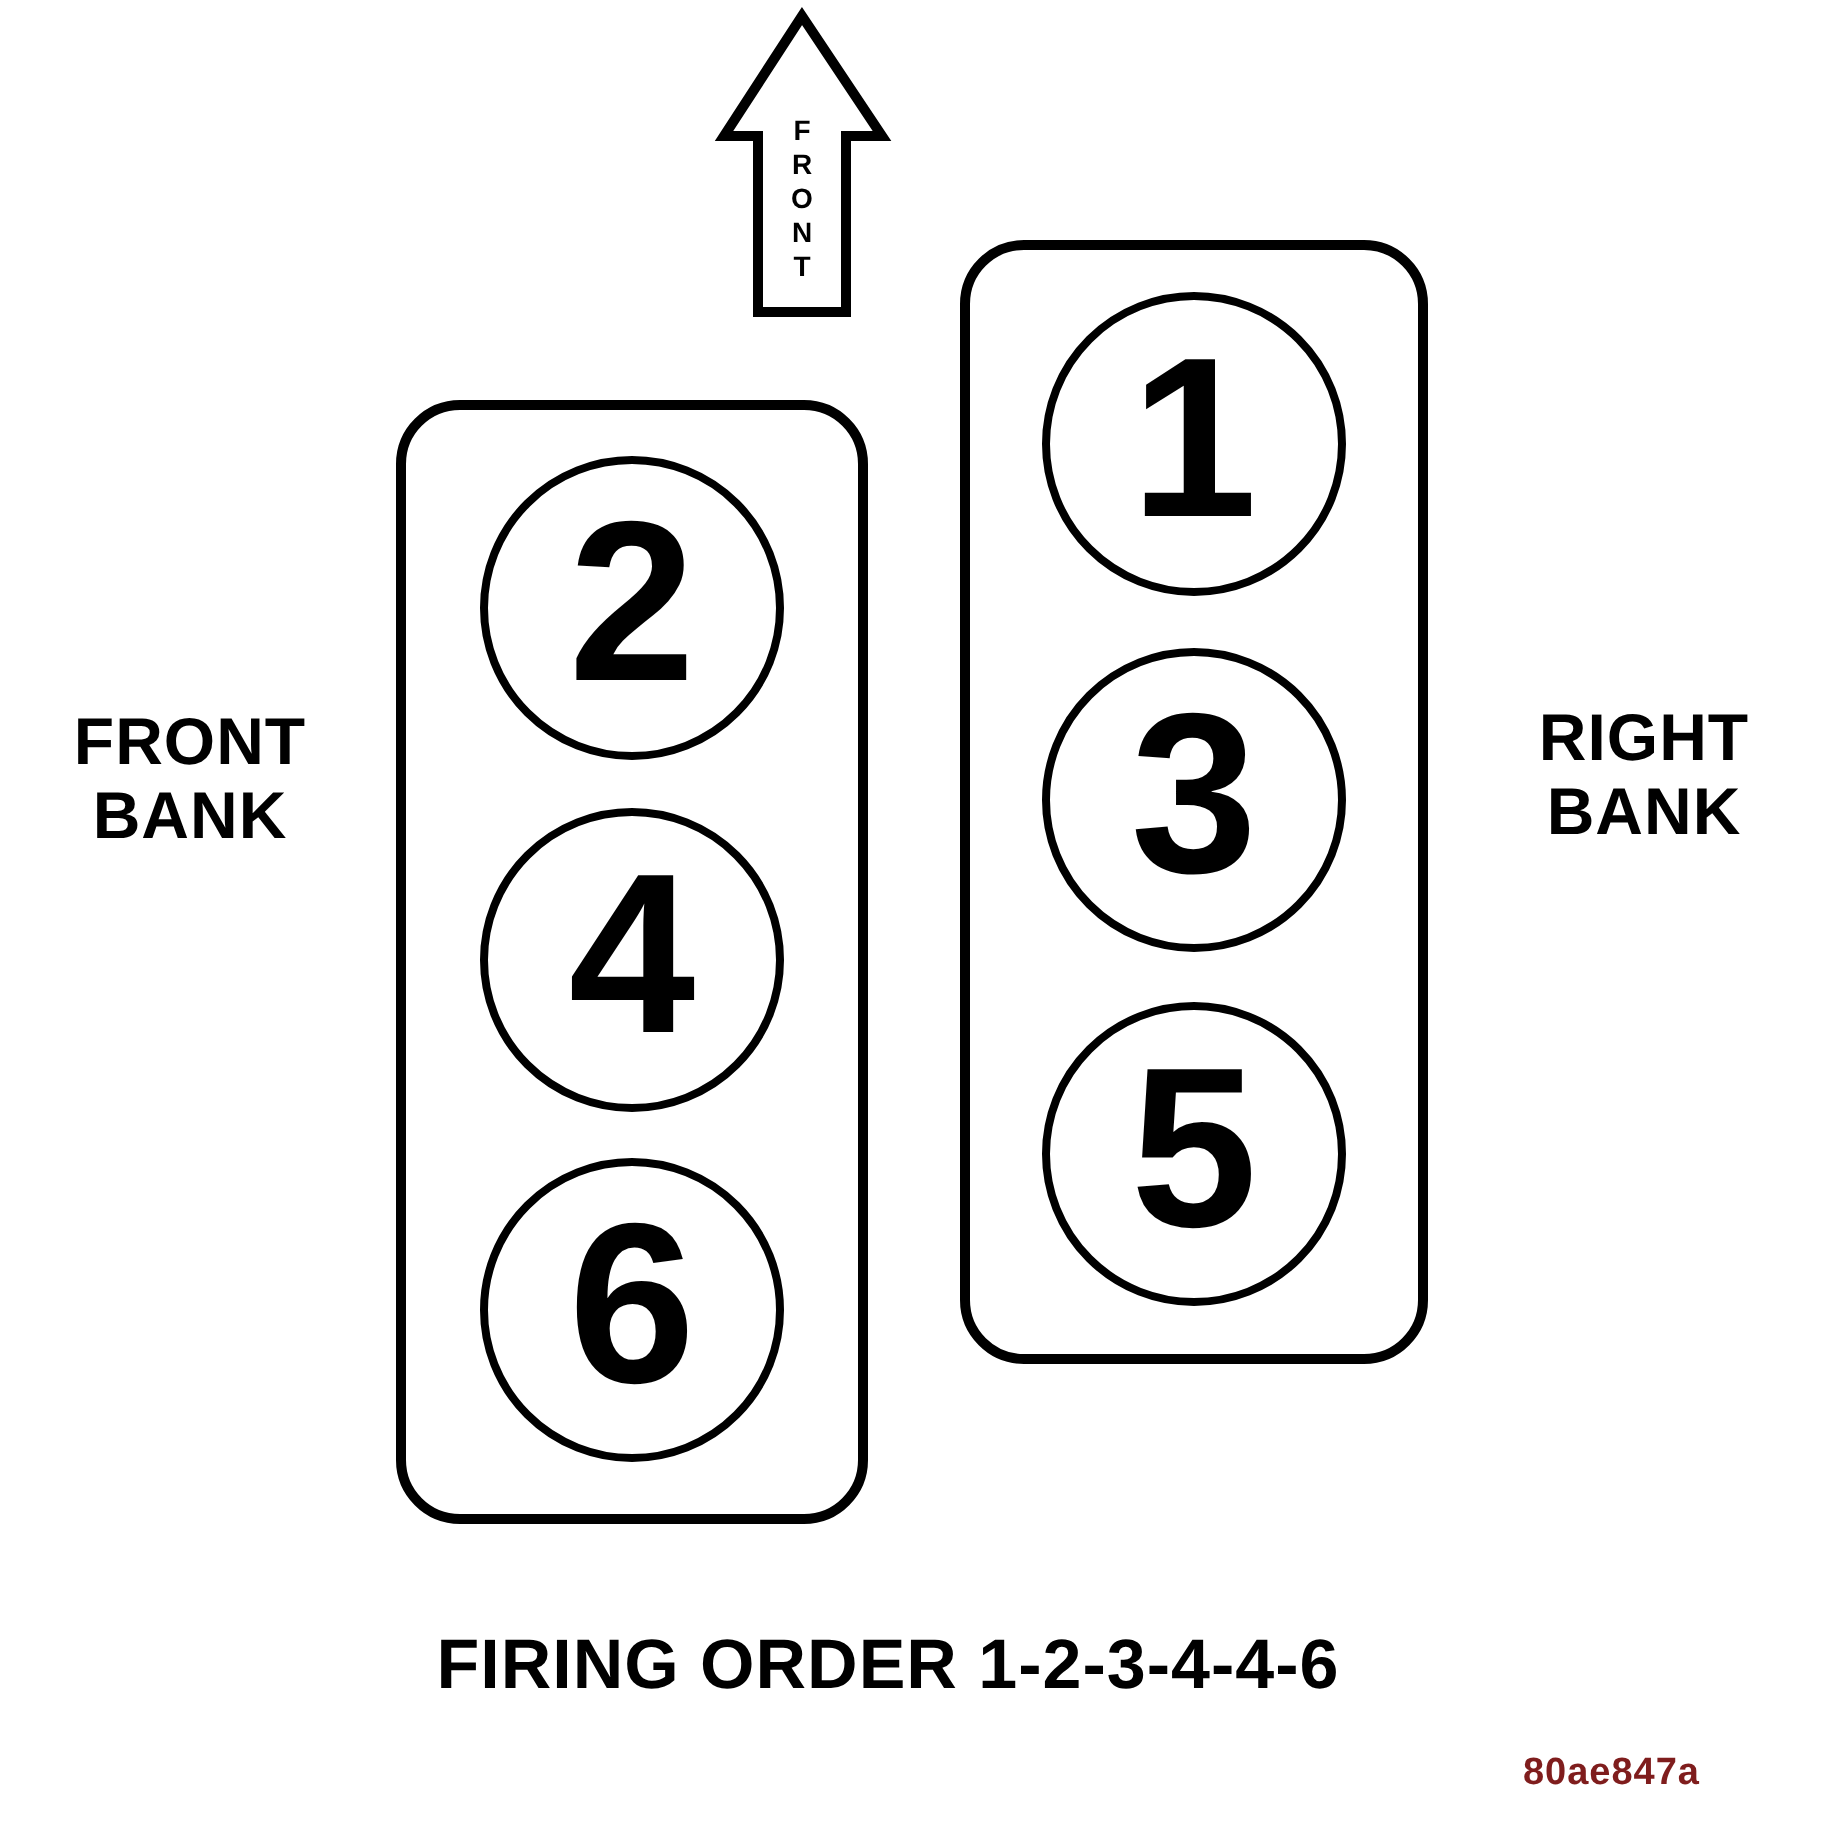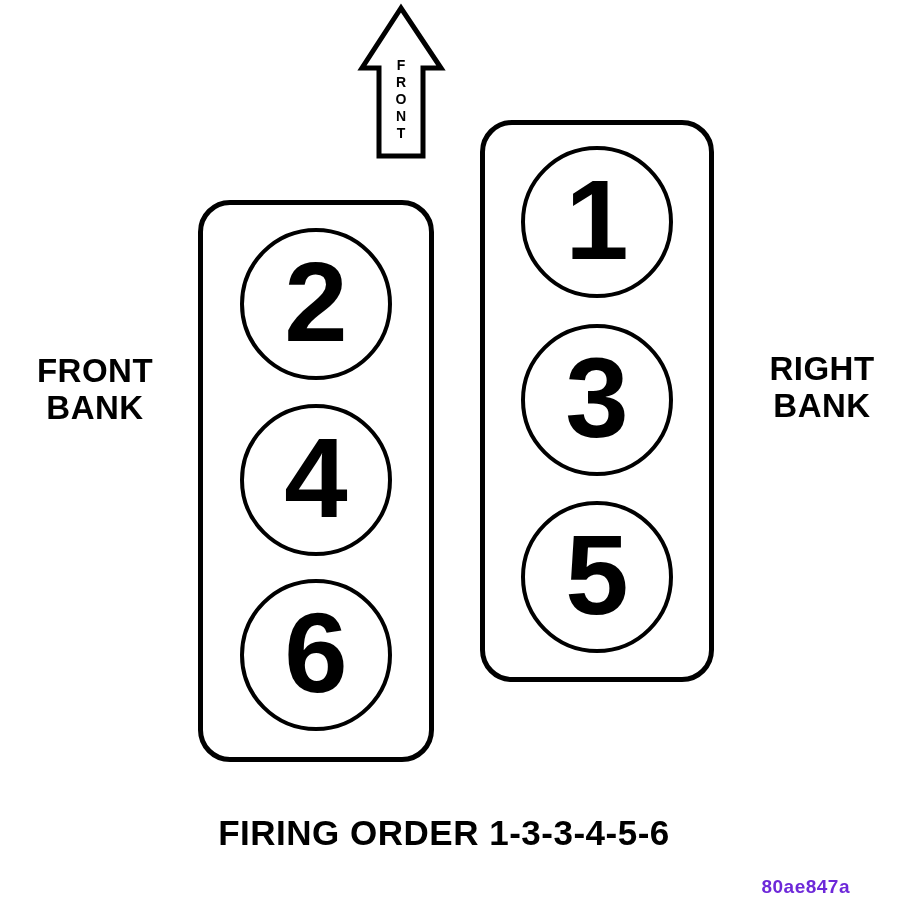--- a/index.html
+++ b/index.html
@@ -100,21 +100,21 @@
     letter-spacing: 0.5px;
   }
 
   
   .ref-code {
     position: absolute;
     right: 30px;
     top: 876px;
     font-size: 19px;
     font-weight: bold;
-    color: #6d28d9;
+    color: #7f1d1d;
     letter-spacing: 0.5px;
   }
 </style>
 </head>
 <body>
 
 <div class="canvas">
 
   <svg class="front-arrow-svg" viewBox="0 0 96 162" xmlns="http://www.w3.org/2000/svg">
     <polygon points="49,6 10,66 27,66 27,154 71,154 71,66 89,66" fill="#ffffff" stroke="#000000" stroke-width="5" stroke-linejoin="miter"></polygon>
@@ -147,17 +147,17 @@
 
   <div class="bank-label bank-label-left">
     <div>FRONT</div>
     <div>BANK</div>
   </div>
   <div class="bank-label bank-label-right">
     <div>RIGHT</div>
     <div>BANK</div>
   </div>
 
-  <div class="caption">FIRING ORDER 1-3-3-4-5-6</div>
+  <div class="caption">FIRING ORDER 1-2-3-4-4-6</div>
 
   <div class="ref-code">80ae847a</div>
 
 </div>
 
 </body></html>

